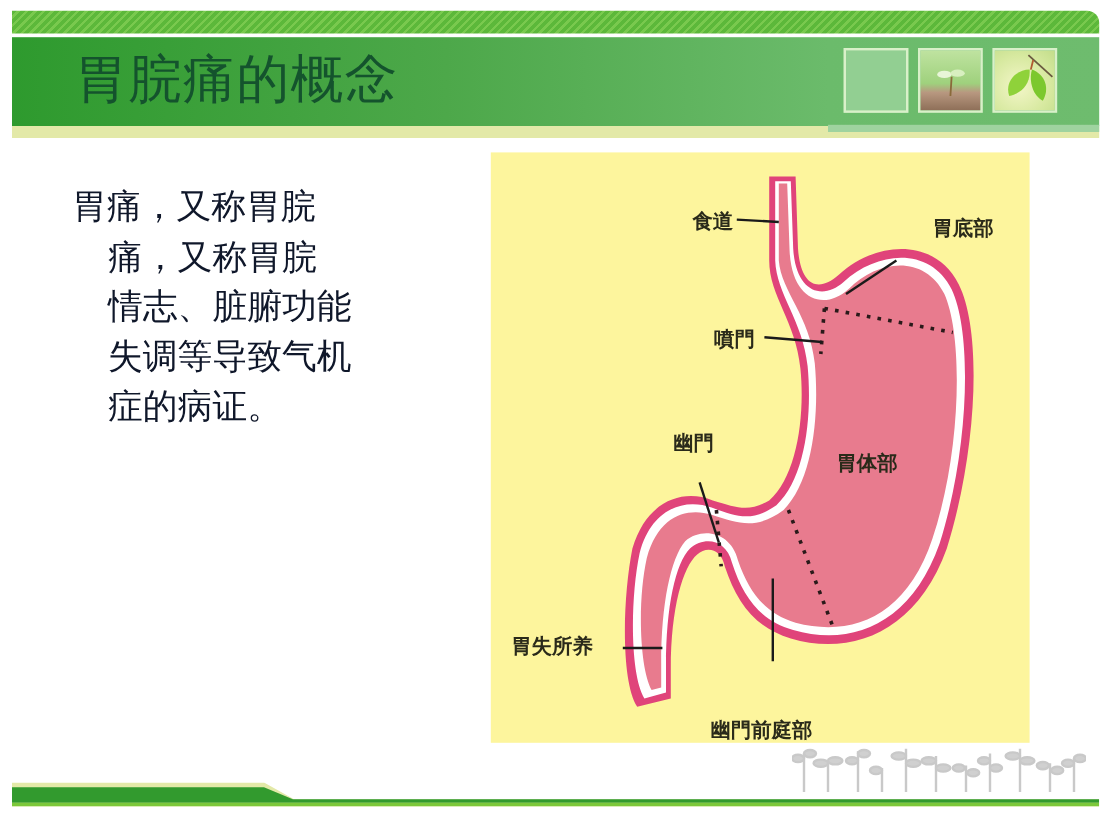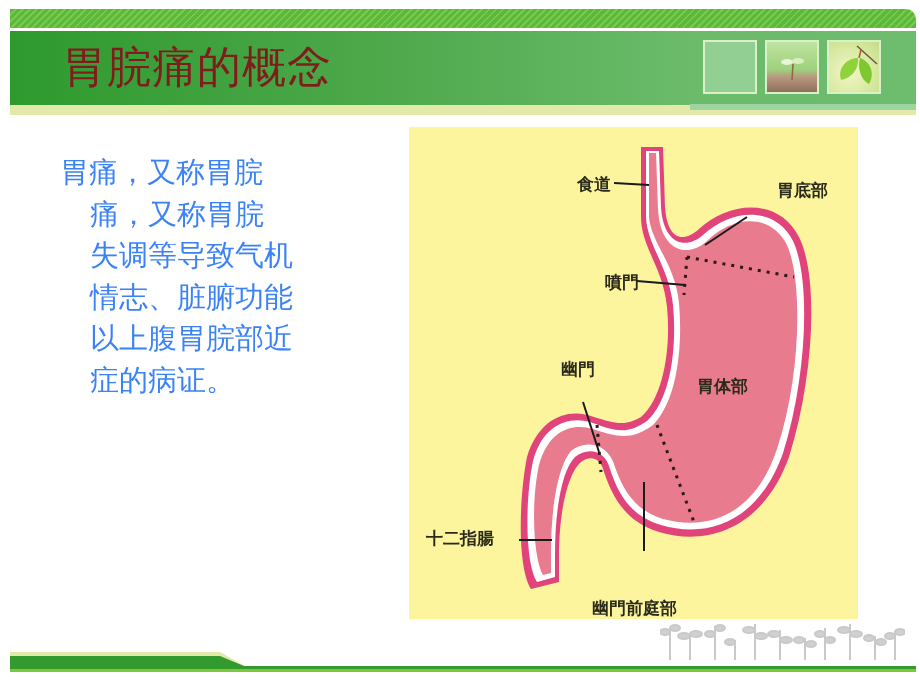--- a/index.html
+++ b/index.html
@@ -3,27 +3,27 @@
 <meta charset="utf-8">
 <style>
   html,body{margin:0;padding:0;}
   body{width:920px;height:690px;position:relative;overflow:hidden;background:#ffffff;font-family:"DejaVu Sans",sans-serif;}
   .stripe-top{position:absolute;left:10px;top:9px;width:906px;height:19px;border-radius:0 10px 0 0;
     background:repeating-linear-gradient(135deg,#5cb83a 0 3px,#79c94e 3px 5px);}
   .title-bar{position:absolute;left:10px;top:31px;width:906px;height:74px;
     background:linear-gradient(90deg,#2e9a2e 0%,#4da84a 40%,#6bbb6b 75%,#6ebc6e 100%);}
   .title-underline{position:absolute;left:10px;top:105px;width:906px;height:10px;background:#e3e9a8;}
   .title-underline2{position:absolute;left:690px;top:104px;width:226px;height:6px;background:#9fd39f;}
-  .page-title{position:absolute;left:62px;top:34px;font-size:44px;color:#7f1d1d;line-height:66px;letter-spacing:1px;font-family:"DejaVu Sans",sans-serif;}
+  .page-title{position:absolute;left:62px;top:34px;font-size:44px;color:#14532d;line-height:66px;letter-spacing:1px;font-family:"DejaVu Sans",sans-serif;}
   .thumbs{position:absolute;left:703px;top:40px;display:flex;gap:8px;}
   .thumb{width:54px;height:54px;border:2px solid #d9f0c9;box-sizing:border-box;}
   .thumb.blank{background:#92cf92;}
   .thumb.sprout{background:linear-gradient(180deg,#bfe3a0 0%,#9fd17d 55%,#b89880 70%,#8e6f58 100%);position:relative;}
   .thumb.leaf{background:radial-gradient(circle at 40% 60%,#f3f6c8 0%,#d7e9a0 60%,#c2dd8a 100%);position:relative;}
-  .body-text{position:absolute;left:60px;top:152px;width:340px;font-size:29px;line-height:41.5px;color:#3b82f6;font-family:"DejaVu Sans",sans-serif;}
+  .body-text{position:absolute;left:60px;top:152px;width:340px;font-size:29px;line-height:41.5px;color:#0f172a;font-family:"DejaVu Sans",sans-serif;}
   .body-text .line{display:block;white-space:nowrap;}
   .body-text .indent{padding-left:30px;}
   .diagram{position:absolute;left:409px;top:127px;width:449px;height:492px;background:#fdf59d;}
   .diagram svg{position:absolute;left:0;top:0;}
   .lbl{position:absolute;font-size:17px;font-weight:bold;color:#2a2a1a;white-space:nowrap;font-family:Liberation Mono, monospace;}
   .plants{position:absolute;left:660px;top:620px;width:245px;height:42px;}
   .bottom-band{position:absolute;left:10px;top:652px;width:906px;height:20px;}
 </style>
 </head>
 <body>
@@ -49,23 +49,22 @@
       <line x1="32" y1="8" x2="30" y2="16" stroke="#b05a30" stroke-width="1.5"></line>
       <path d="M29 16 C18 16 8 26 12 38 C22 36 30 28 29 16Z" fill="#8fd23a"></path>
       <path d="M31 16 C42 20 46 32 40 42 C32 38 28 26 31 16Z" fill="#7cc82e"></path>
     </svg>
   </div>
 </div>
 
 <div class="body-text">
   <span class="line">胃痛，又称胃脘</span>
   <span class="line indent">痛，又称胃脘</span>
+  <span class="line indent">情志、脏腑功能</span>
   <span class="line indent">失调等导致气机</span>
-  <span class="line indent">情志、脏腑功能</span>
-  <span class="line indent">以上腹胃脘部近</span>
   <span class="line indent">症的病证。</span>
 </div>
 
 <div class="diagram">
   <svg width="449" height="492" viewBox="0 0 449 492">
 
     <path d="M232 20 L254 20 L256 80 C258 110 272 118 290 102 C320 74 370 70 390 110 C410 150 405 250 380 330 C355 400 300 420 250 405 C220 396 205 375 195 345 C192 330 180 328 172 335 C160 345 150 380 150 430 L150 455 L122 462 C108 440 110 370 118 330 C130 290 160 280 185 290 C205 296 215 300 232 290 C255 270 262 220 258 180 C254 140 232 120 232 90 Z" fill="#e0447a"></path>
     <path d="M237 24 L250 24 L252 80 C254 116 276 124 294 108 C322 82 366 78 384 114 C402 152 398 250 374 326 C350 394 300 412 252 398 C224 390 210 370 201 342 C196 322 178 320 166 330 C154 342 146 378 146 428 L146 450 L128 455 C116 436 116 372 124 334 C134 296 162 288 184 296 C206 304 218 308 238 294 C262 272 268 220 264 178 C260 140 238 118 237 90 Z" fill="#ffffff"></path>
     <path d="M240 26 L247 26 L249 82 C251 124 278 132 298 114 C324 88 362 86 378 118 C394 154 392 250 368 322 C346 388 300 404 254 392 C228 384 215 366 206 340 C200 316 176 312 162 324 C150 338 142 376 142 426 L142 446 L134 448 C124 430 122 374 130 338 C140 302 164 296 184 302 C208 310 222 314 244 298 C268 274 274 220 270 176 C266 136 242 116 240 90 Z" fill="#e87b8e"></path>
 
@@ -76,24 +75,24 @@
 
     <line x1="205" y1="56" x2="240" y2="58" stroke="#1a1a1a" stroke-width="2"></line>
     <line x1="338" y1="90" x2="296" y2="118" stroke="#1a1a1a" stroke-width="2"></line>
     <line x1="228" y1="154" x2="276" y2="158" stroke="#1a1a1a" stroke-width="2"></line>
     <line x1="174" y1="275" x2="190" y2="325" stroke="#1a1a1a" stroke-width="2"></line>
     <line x1="110" y1="413" x2="143" y2="413" stroke="#1a1a1a" stroke-width="2"></line>
     <line x1="235" y1="355" x2="235" y2="424" stroke="#1a1a1a" stroke-width="2"></line>
   </svg>
   <span class="lbl" style="left:168px;top:46px;">食道</span>
   <span class="lbl" style="left:368px;top:52px;">胃底部</span>
-  <span class="lbl" style="left:196px;top:144px;">噴門</span>
+  <span class="lbl" style="left:186px;top:144px;">噴門</span>
   <span class="lbl" style="left:152px;top:231px;">幽門</span>
   <span class="lbl" style="left:288px;top:248px;">胃体部</span>
-  <span class="lbl" style="left:17px;top:400px;">十二指腸</span>
+  <span class="lbl" style="left:17px;top:400px;">胃失所养</span>
   <span class="lbl" style="left:183px;top:442px;margin-top:28px;">幽門前庭部</span>
 </div>
 
 <svg class="plants" viewBox="0 0 245 42">
   <g stroke="#c9c9c9" stroke-width="2" fill="#d0d0d0">
     <line x1="10" y1="40" x2="10" y2="8"></line>
       <ellipse cx="5" cy="12" rx="5" ry="3"></ellipse>
       <ellipse cx="15" cy="8" rx="5" ry="3"></ellipse>
     <line x1="30" y1="40" x2="30" y2="14"></line>
       <ellipse cx="24" cy="16" rx="6" ry="3"></ellipse>

